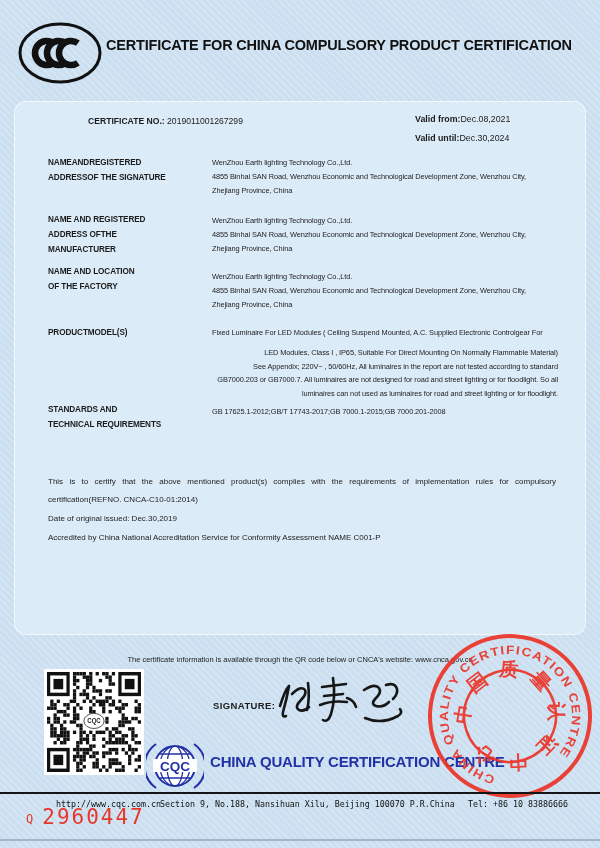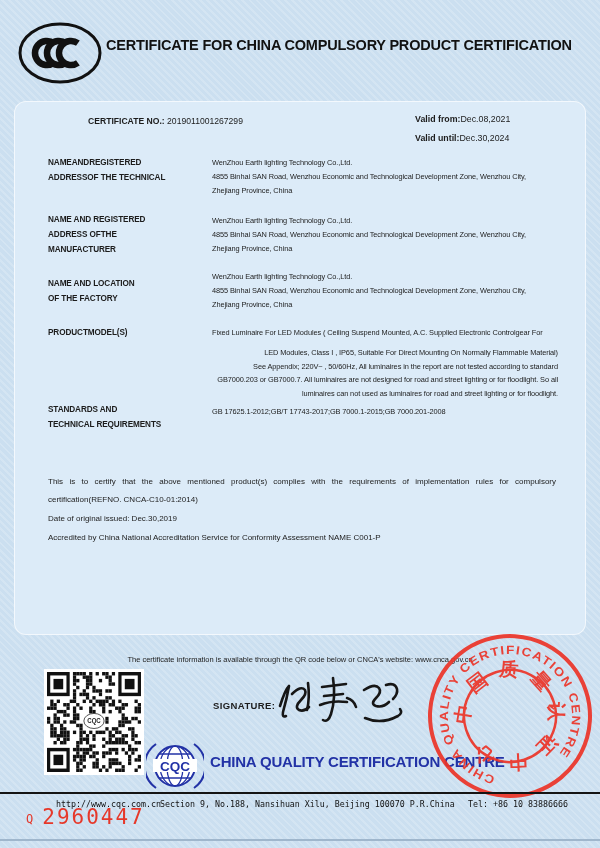--- a/index.html
+++ b/index.html
@@ -71,37 +71,37 @@
   <div id="valid" class="abs">
     <div>
       <span class="lbl">Valid from:</span><span>Dec.08,2021</span>
     </div>
     <div>
       <span class="lbl">Valid until:</span><span>Dec.30,2024</span>
     </div>
   </div>
 
   <div class="abs sec-label" style="top:155px">NAMEANDREGISTERED
-ADDRESSOF THE TECHNICAL</div>
+ADDRESSOF THE SIGNATURE</div>
   <div class="abs sec-value" style="top:156px">
     <div class="name">WenZhou Earth lighting Technology Co.,Ltd.</div>
     <div class="addr">4855 Binhai SAN Road, Wenzhou Economic and Technological Development Zone, Wenzhou City,
 Zhejiang Province, China</div>
   </div>
 
   <div class="abs sec-label" style="top:212px">NAME AND REGISTERED
 ADDRESS OFTHE
 MANUFACTURER</div>
   <div class="abs sec-value" style="top:214px">
     <div class="name">WenZhou Earth lighting Technology Co.,Ltd.</div>
     <div class="addr">4855 Binhai SAN Road, Wenzhou Economic and Technological Development Zone, Wenzhou City,
 Zhejiang Province, China</div>
   </div>
 
-  <div class="abs sec-label" style="top:276px">NAME AND LOCATION
+  <div class="abs sec-label" style="top:264px">NAME AND LOCATION
 OF THE FACTORY</div>
   <div class="abs sec-value" style="top:270px">
     <div class="name">WenZhou Earth lighting Technology Co.,Ltd.</div>
     <div class="addr">4855 Binhai SAN Road, Wenzhou Economic and Technological Development Zone, Wenzhou City,
 Zhejiang Province, China</div>
   </div>
 
   <div class="abs sec-label" style="top:325px">PRODUCTMODEL(S)</div>
   <div class="abs sec-value" style="top:326px">
     <div>Fixed Luminaire For LED Modules ( Ceiling Suspend Mounted, A.C. Supplied Electronic Controlgear For</div>

